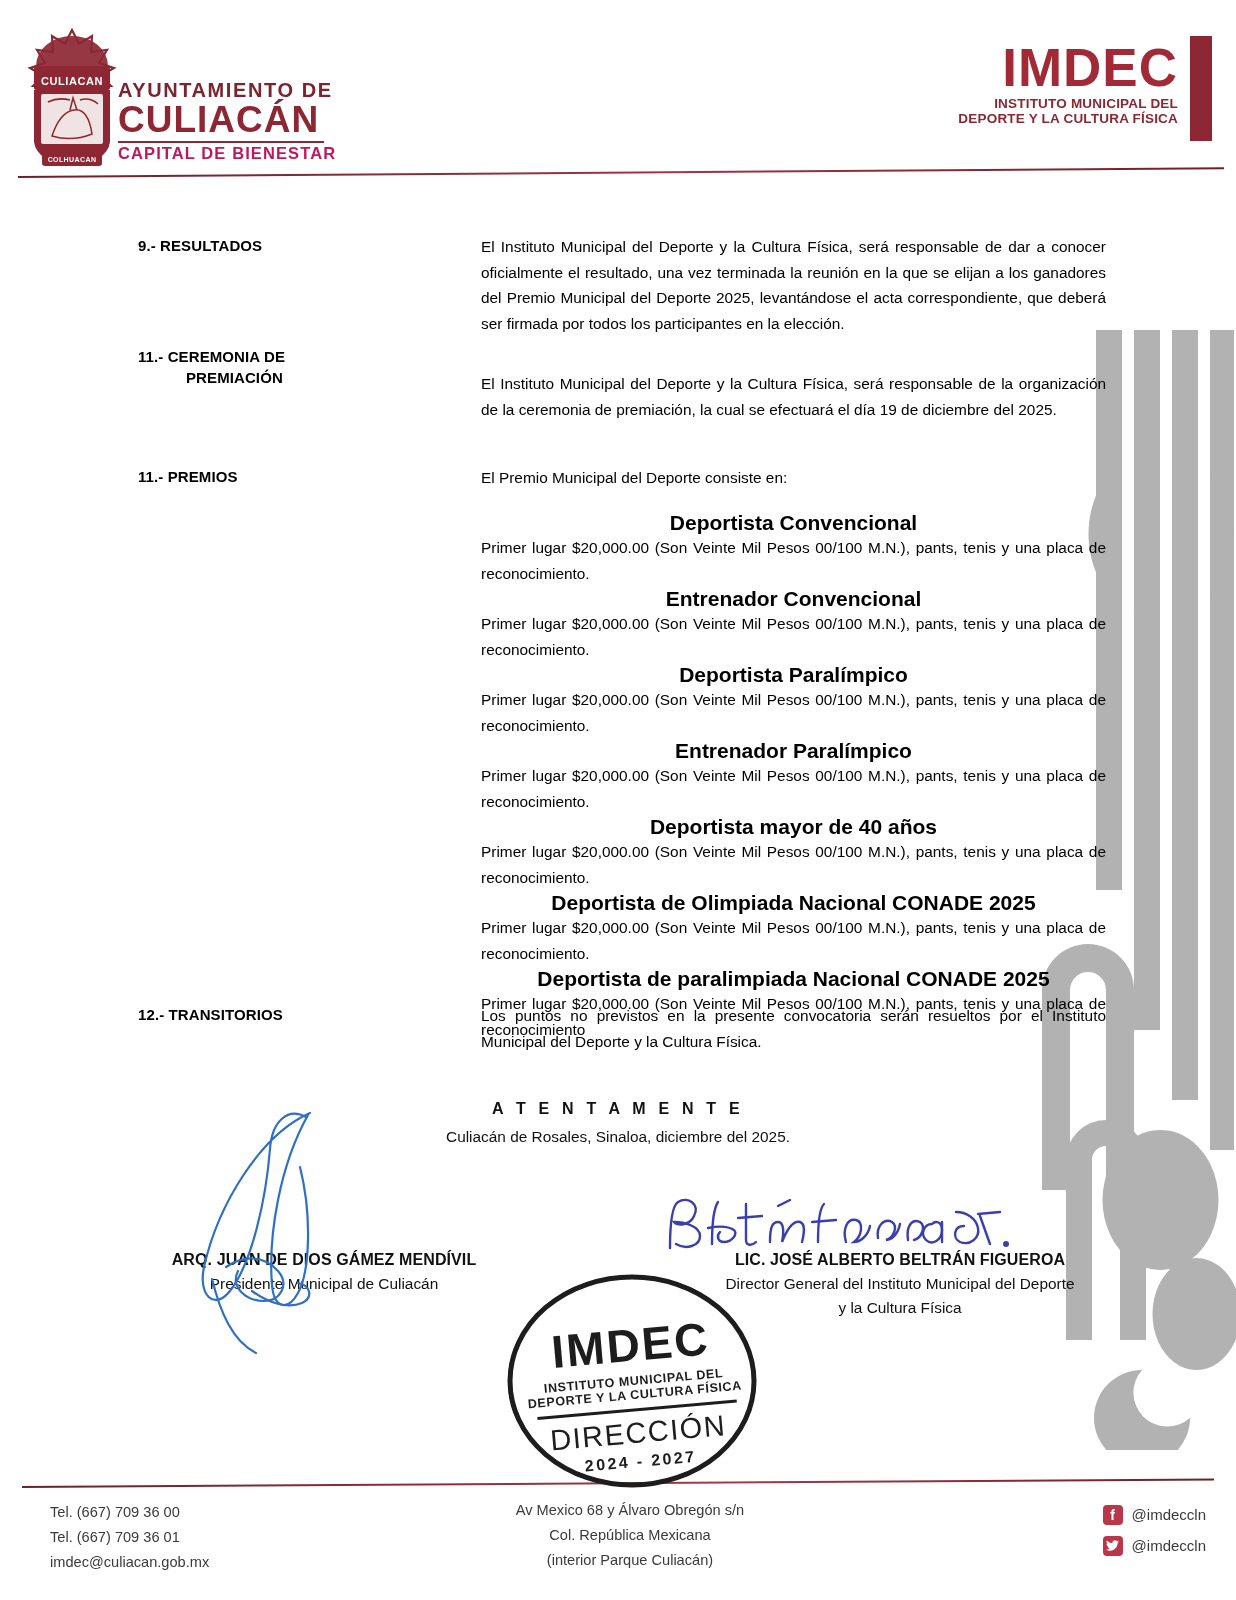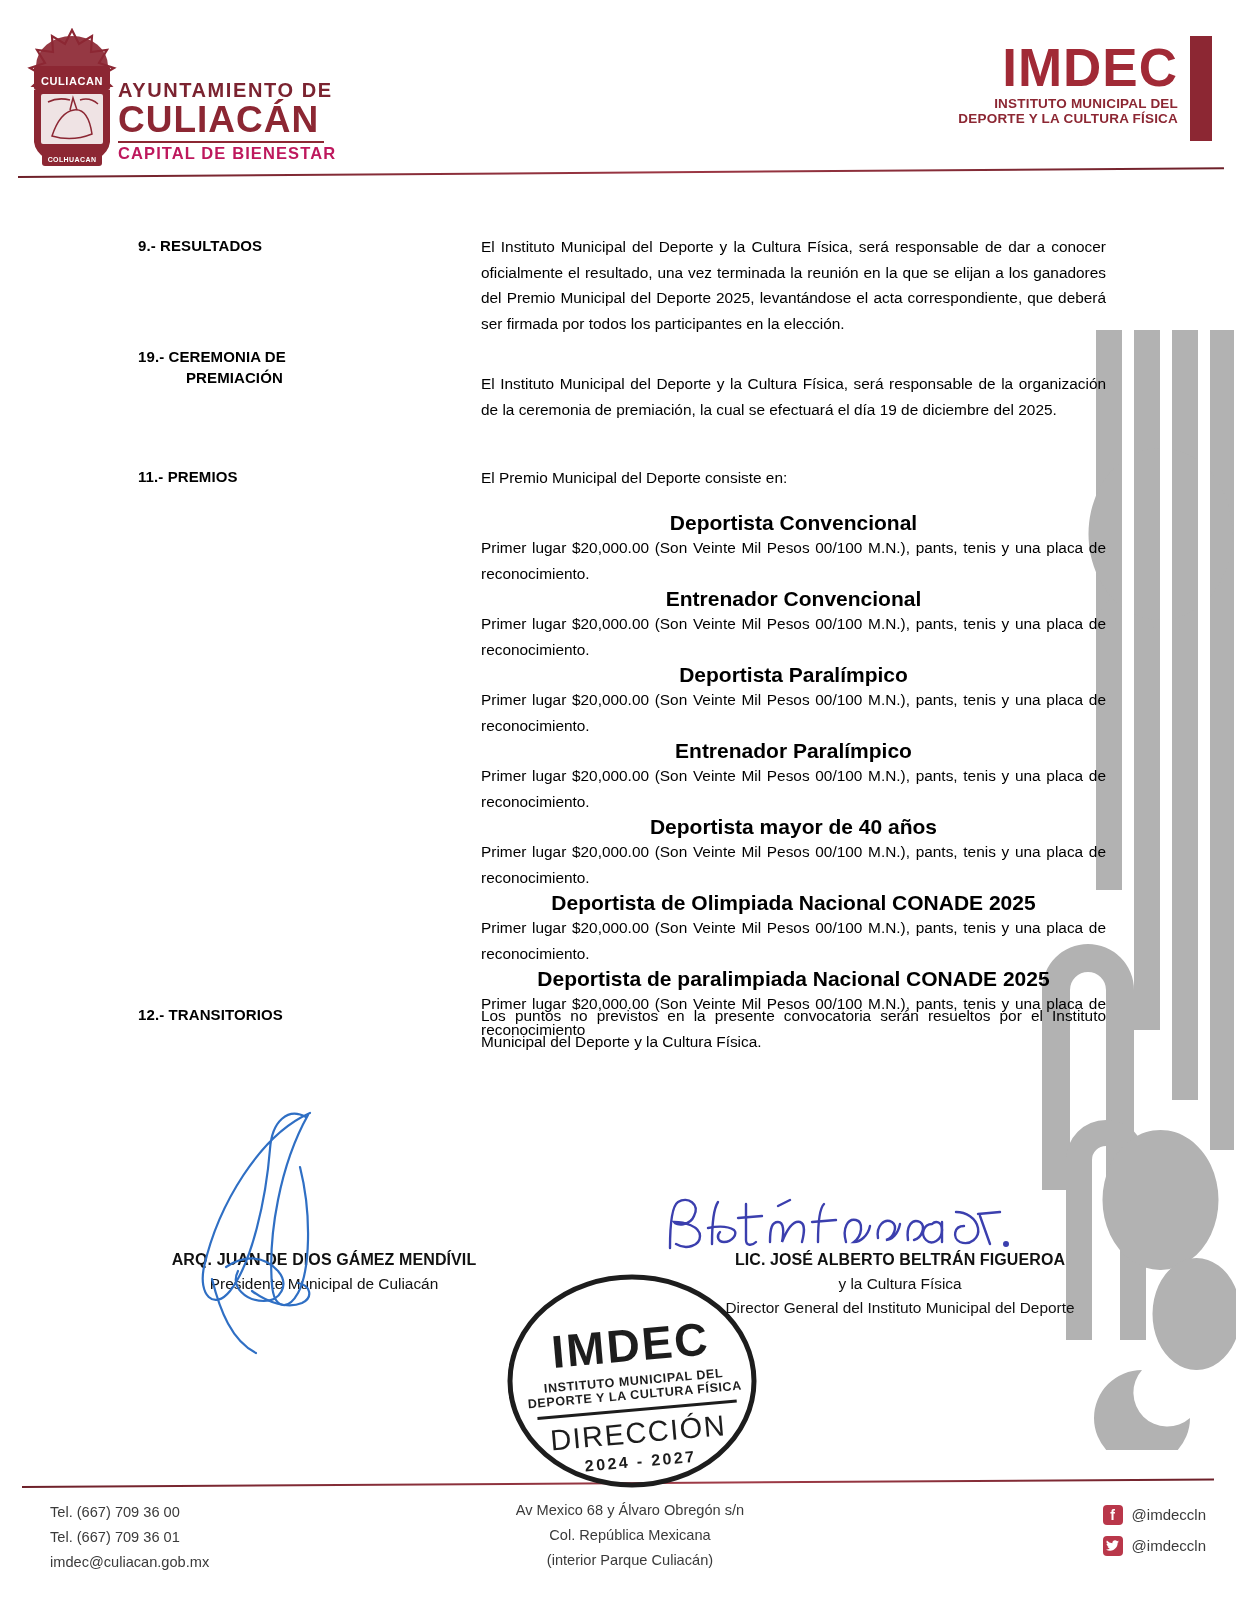--- a/index.html
+++ b/index.html
@@ -195,21 +195,21 @@
       </div>
     </div>
   </div>
   <div class="rule-top"></div>
 
   <div class="content">
 
     <div class="sec-label" style="left:138px;top:236px;">9.- RESULTADOS</div>
     <div class="para" style="left:481px;top:234px;width:625px;">El Instituto Municipal del Deporte y la Cultura Física, será responsable de dar a conocer oficialmente el resultado, una vez terminada  la reunión  en la que se elijan a los ganadores del Premio Municipal del Deporte 2025, levantándose el acta correspondiente, que deberá ser firmada por todos los participantes en la elección.</div>
 
-    <div class="sec-label" style="left:138px;top:347px;">19.- CEREMONIA DE</div>
+    <div class="sec-label" style="left:138px;top:347px;">11.- CEREMONIA DE</div>
     <div class="sec-label" style="left:186px;top:368px;">PREMIACIÓN</div>
     <div class="para" style="left:481px;top:371px;width:625px;">El Instituto Municipal del Deporte y la Cultura Física, será responsable de la organización de la ceremonia de premiación, la cual se efectuará el  día 19 de diciembre del 2025.</div>
 
     <div class="sec-label" style="left:138px;top:467px;">11.- PREMIOS</div>
     <div class="para nojust" style="left:481px;top:465px;width:625px;">El Premio Municipal del Deporte consiste en:</div>
 
     <div class="para" id="prize-list" style="left:481px;top:510px;width:625px;">
         <span class="prize-head">Deportista Convencional</span>
         <span class="prize-body">Primer lugar $20,000.00 (Son Veinte Mil Pesos 00/100 M.N.), pants, tenis y una placa de reconocimiento.</span>
         <span class="prize-head">Entrenador Convencional</span>
@@ -222,30 +222,34 @@
         <span class="prize-body">Primer lugar $20,000.00 (Son Veinte Mil Pesos 00/100 M.N.), pants, tenis y una placa de reconocimiento.</span>
         <span class="prize-head">Deportista de Olimpiada Nacional CONADE 2025</span>
         <span class="prize-body">Primer lugar $20,000.00 (Son Veinte Mil Pesos 00/100 M.N.), pants, tenis y una placa de reconocimiento.</span>
         <span class="prize-head">Deportista de paralimpiada Nacional CONADE 2025</span>
         <span class="prize-body last">Primer lugar $20,000.00 (Son Veinte Mil Pesos 00/100 M.N.), pants, tenis y una placa de reconocimiento</span>
       </div>
 
     <div class="sec-label" style="left:138px;top:1005px;text-align:center;">12.- TRANSITORIOS</div>
     <div class="para" style="left:481px;top:1003px;width:625px;">Los puntos no previstos en la presente convocatoria serán resueltos por el Instituto Municipal del Deporte y la Cultura Física.</div>
 
+    <div class="atte" style="top:1096px;">
+      <div class="t1">A T E N T A M E N T E</div>
+      <div class="t2">Culiacán de Rosales, Sinaloa, diciembre del 2025.</div>
+    </div>
 
     <div class="sign" style="left:64px;top:1248px;width:520px;">
       <div class="name">ARQ. JUAN DE DIOS GÁMEZ MENDÍVIL</div>
       <div class="role">Presidente Municipal de Culiacán</div>
     </div>
 
     <div class="sign" style="left:630px;top:1248px;width:540px;">
       <div class="name">LIC. JOSÉ ALBERTO BELTRÁN FIGUEROA</div>
+      <div class="role">Director General del Instituto Municipal del Deporte</div>
       <div class="role">y la Cultura Física</div>
-      <div class="role">Director General del Instituto Municipal del Deporte</div>
     </div>
   </div>
 
   <svg class="sig-ink" style="left:160px;top:1095px;width:230px;height:260px;" viewBox="0 0 230 260" aria-hidden="true">
     <g fill="none" stroke="#2f6fc4" stroke-width="2.2" stroke-linecap="round">
       <path d="M150 18 C100 40 58 110 44 172 C38 200 54 216 70 196
                C92 168 106 104 110 54 C112 26 128 12 146 22"></path>
       <path d="M148 20 C120 70 108 140 112 190 C114 214 128 216 138 198
                C150 176 152 120 140 72"></path>
       <path d="M66 172 C84 160 104 160 118 176 C130 190 120 206 104 206

